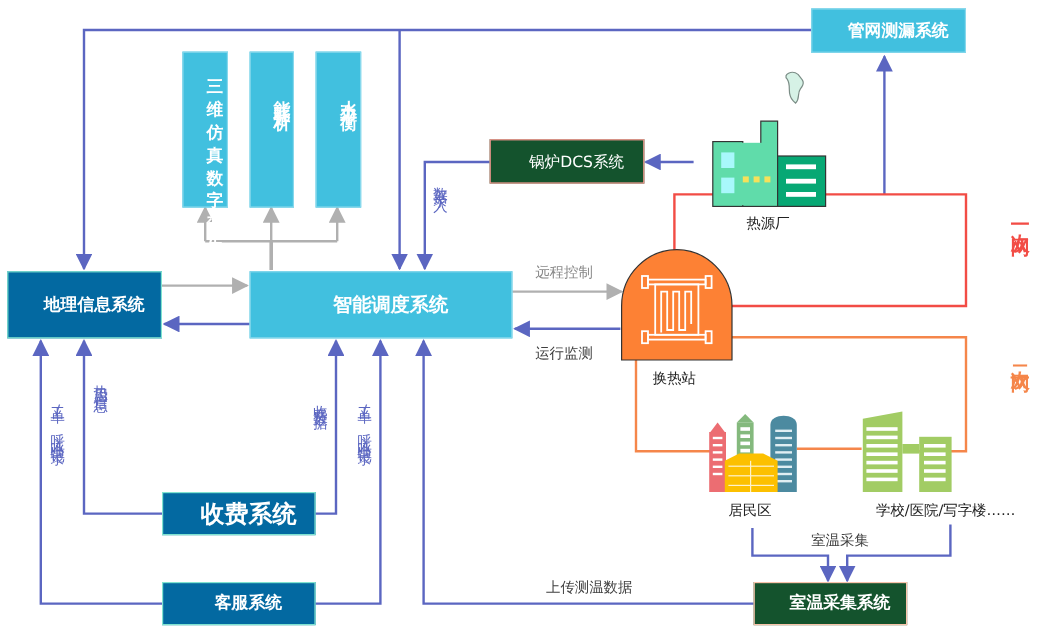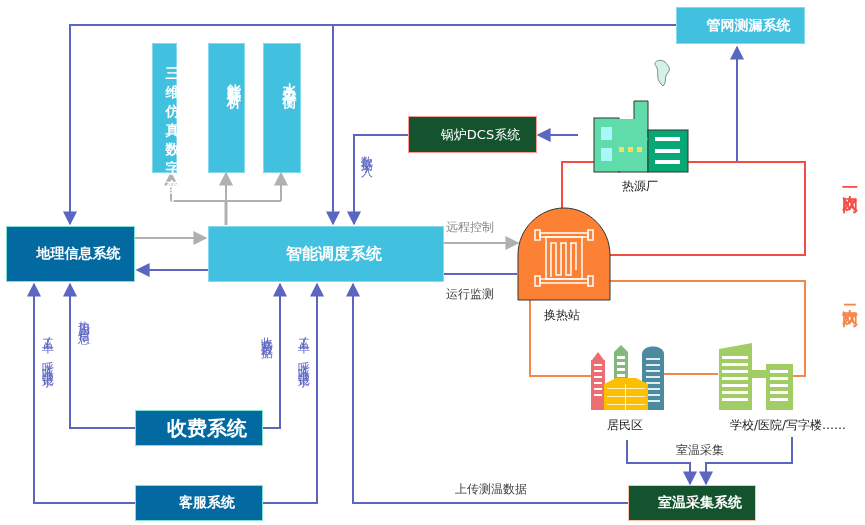--- a/index.html
+++ b/index.html
@@ -169,34 +169,34 @@
 
 <div class="box cyan" style="left:676px;top:7px;width:129px;height:37px;font-size:14px;">
   <span>管网测漏系统</span>
 </div>
 <div class="box red" style="left:408px;top:116px;width:129px;height:37px;font-size:13px;">
   <span>锅炉DCS系统</span>
 </div>
 <div class="box teal" style="left:6px;top:226px;width:129px;height:56px;font-size:14px;">
   <span>地理信息系统</span>
 </div>
-<div class="box cyan" style="left:208px;top:226px;width:236px;height:56px;font-size:16px;">
+<div class="box cyan" style="left:208px;top:226px;width:219px;height:56px;font-size:16px;">
   <span>智能调度系统</span>
 </div>
 <div class="box teal" style="left:135px;top:410px;width:128px;height:36px;font-size:20px;">
   <span>收费系统</span>
 </div>
 <div class="box teal" style="left:135px;top:485px;width:128px;height:36px;font-size:14px;">
   <span>客服系统</span>
 </div>
 <div class="box salmon" style="left:628px;top:485px;width:128px;height:36px;font-size:14px;">
   <span>室温采集系统</span>
 </div>
 
-<div class="box cyan vbox" style="left:152px;top:43px;width:25px;height:130px;padding-top:20px;">
+<div class="box cyan vbox" style="left:152px;top:43px;width:38px;height:130px;padding-top:20px;">
   <span>三维</span>
   <span>仿真</span>
   <span style="height:19px;"></span>
   <span>数字</span>
   <span>孪生</span>
 </div>
 <div class="box cyan" style="left:208px;top:43px;width:37px;height:130px;align-items:flex-start;padding-top:28px;">
   <span style="writing-mode:vertical-rl;text-orientation:upright;font-size:14px;letter-spacing:4px;">能耗分析</span>
 </div>
 <div class="box cyan" style="left:263px;top:43px;width:38px;height:130px;align-items:flex-start;padding-top:28px;">

